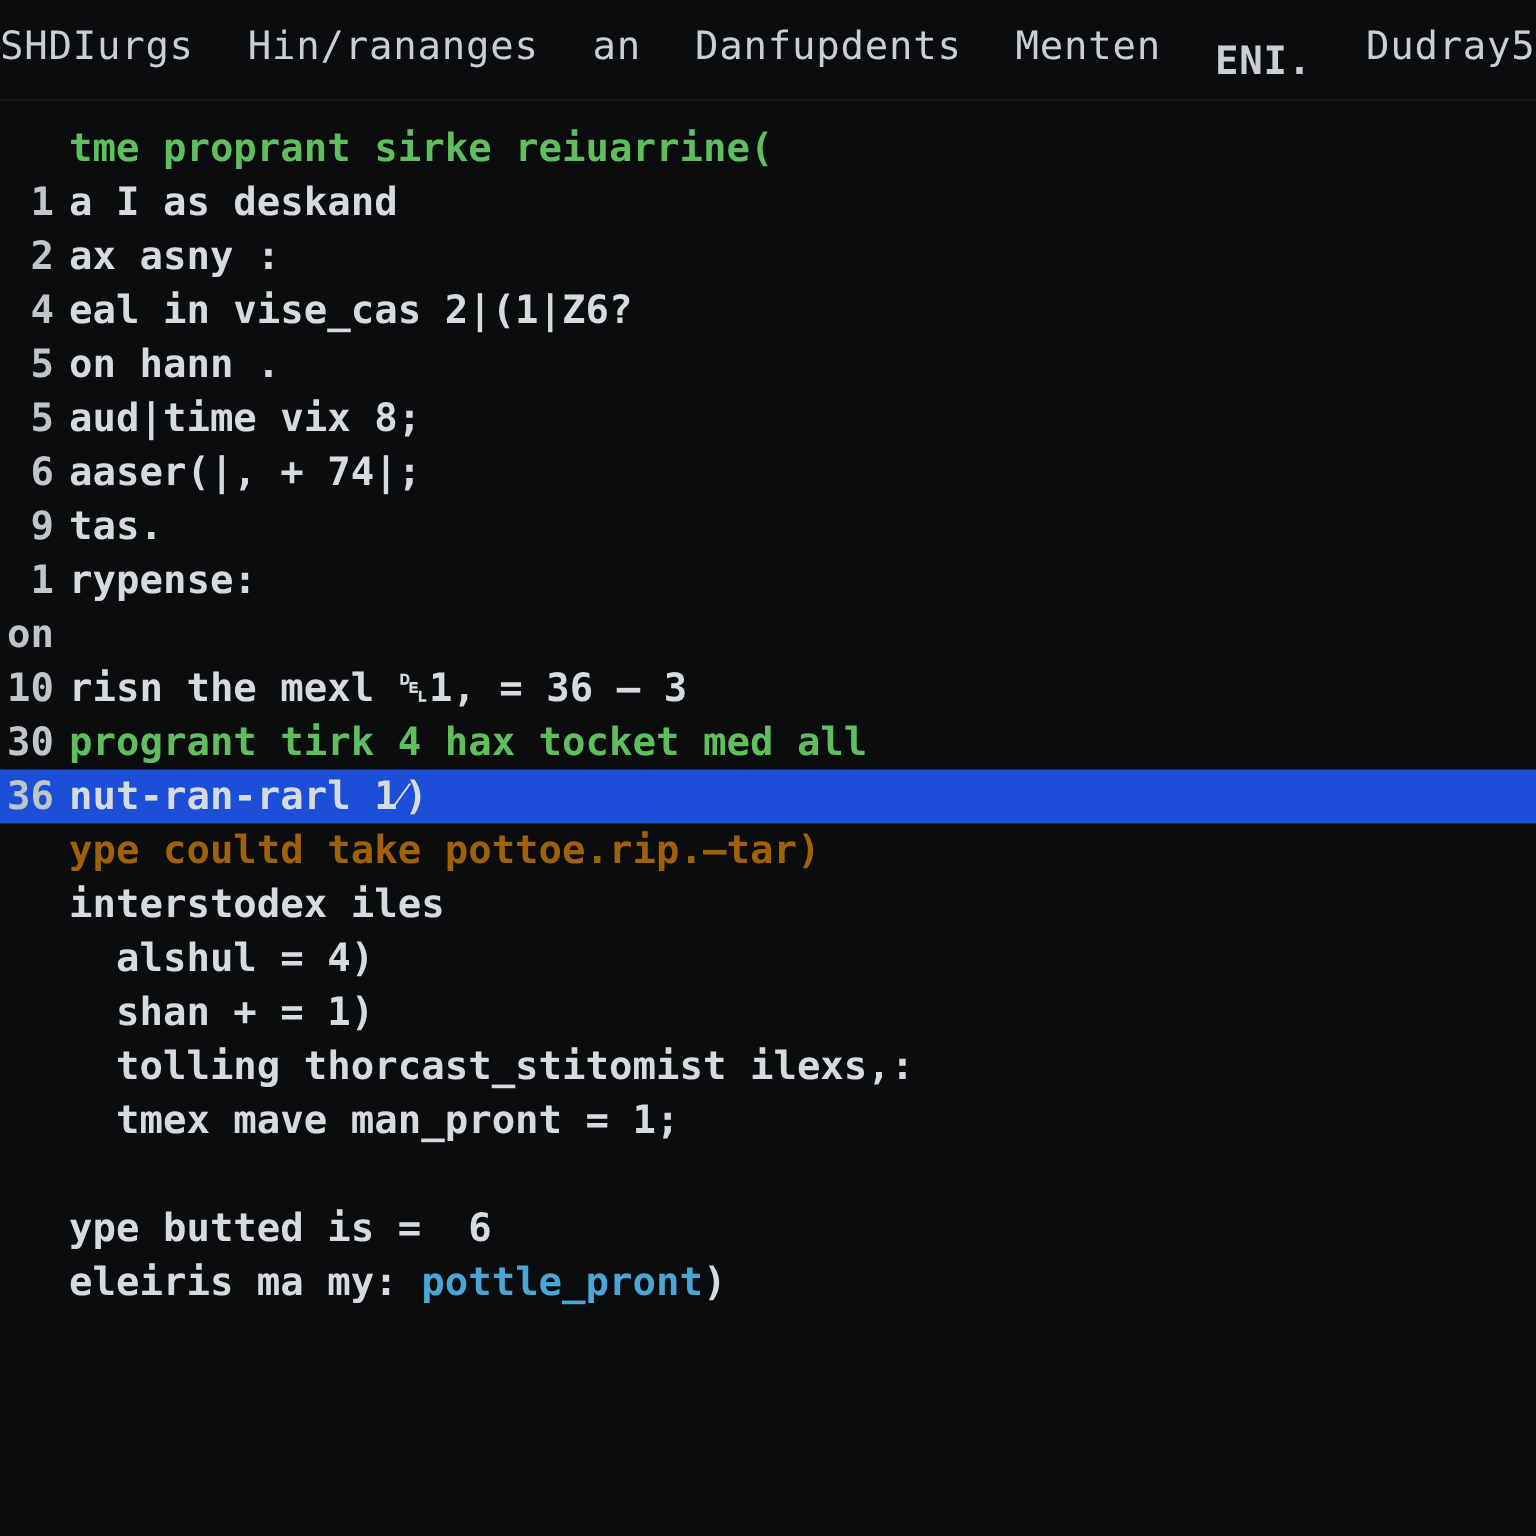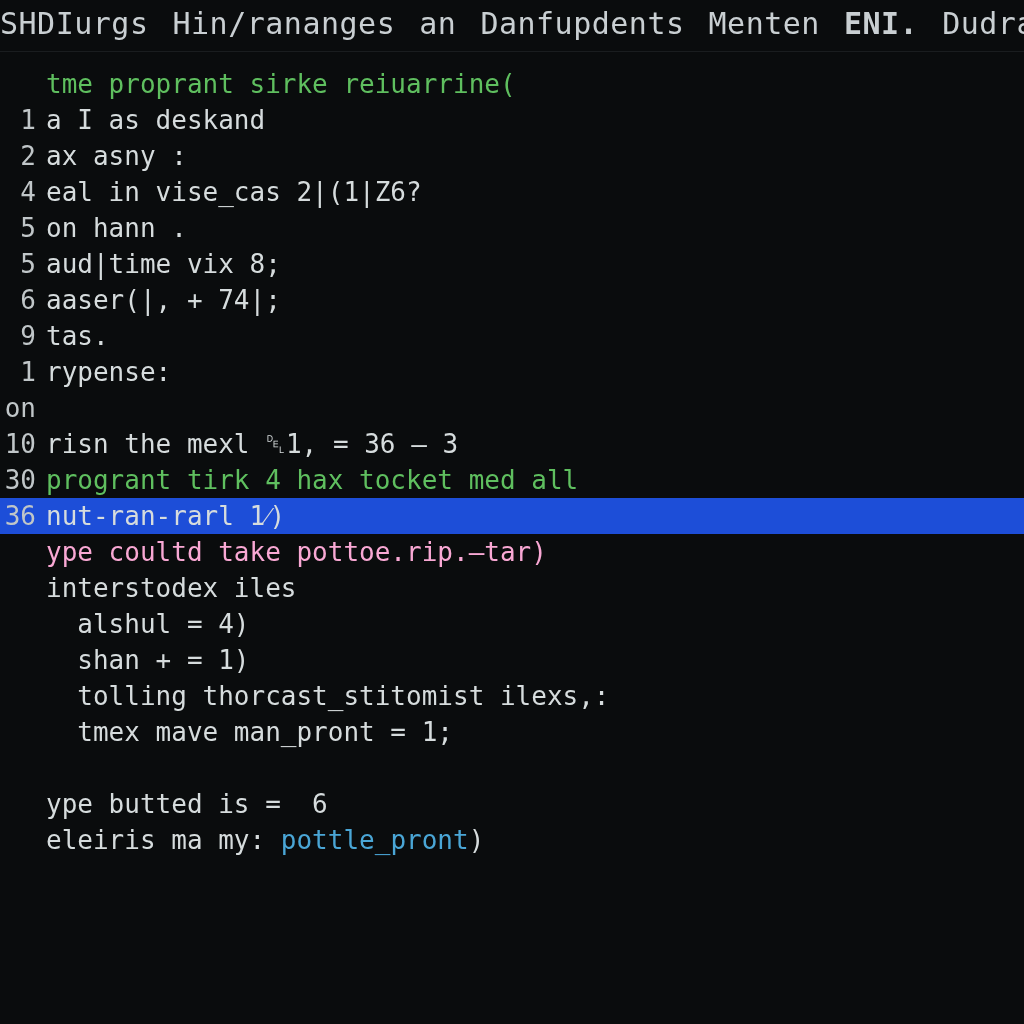--- a/index.html
+++ b/index.html
@@ -6,56 +6,57 @@
   html, body {
     width: 1024px;
     height: 1024px;
     overflow: hidden;
     background: #0a0c0d;
     font-family: "Menlo", "Consolas", "DejaVu Sans Mono", monospace;
   }
   .menubar {
     display: flex;
     align-items: center;
-    gap: 24px;
+    gap: 36px;
     padding: 6px 10px 10px 0;
     color: #c9cfd2;
-    font-size: 30px;
+    font-size: 26px;
     letter-spacing: 0.5px;
     white-space: nowrap;
     border-bottom: 1px solid #1a1d1f;
   }
-  .menubar .item.bold { font-weight: 600; }
+  .menubar .item.bold { font-weight: 600; margin-top: 20px; }
   .editor {
     position: relative;
     padding-top: 14px;
   }
   .line {
     display: flex;
     align-items: baseline;
     height: 36px;
     line-height: 36px;
     font-size: 26px;
     white-space: pre;
+    font-weight: bold;
   }
   .gutter {
     width: 46px;
     text-align: right;
     padding-right: 10px;
     color: #c0c6c8;
     flex: 0 0 46px;
     font-variant-numeric: tabular-nums;
   }
   .code {
     color: #d6dcdd;
     flex: 1 1 auto;
   }
   .code .tok-green  { color: #5fbf5f; }
   .code .tok-blue   { color: #4aa6d6; margin-top: 16px; }
-  .code .tok-orange { color: #f9a8d4; }
+  .code .tok-orange { color: #a16207; }
   
   .line.hl { background: #1d4ed8; }
 </style>
 </head>
 <body>
 
 <div class="menubar" id="menubar">
     <span class="item">SHDIurgs</span>
     <span class="item">Hin/rananges</span>
     <span class="item">an</span>

